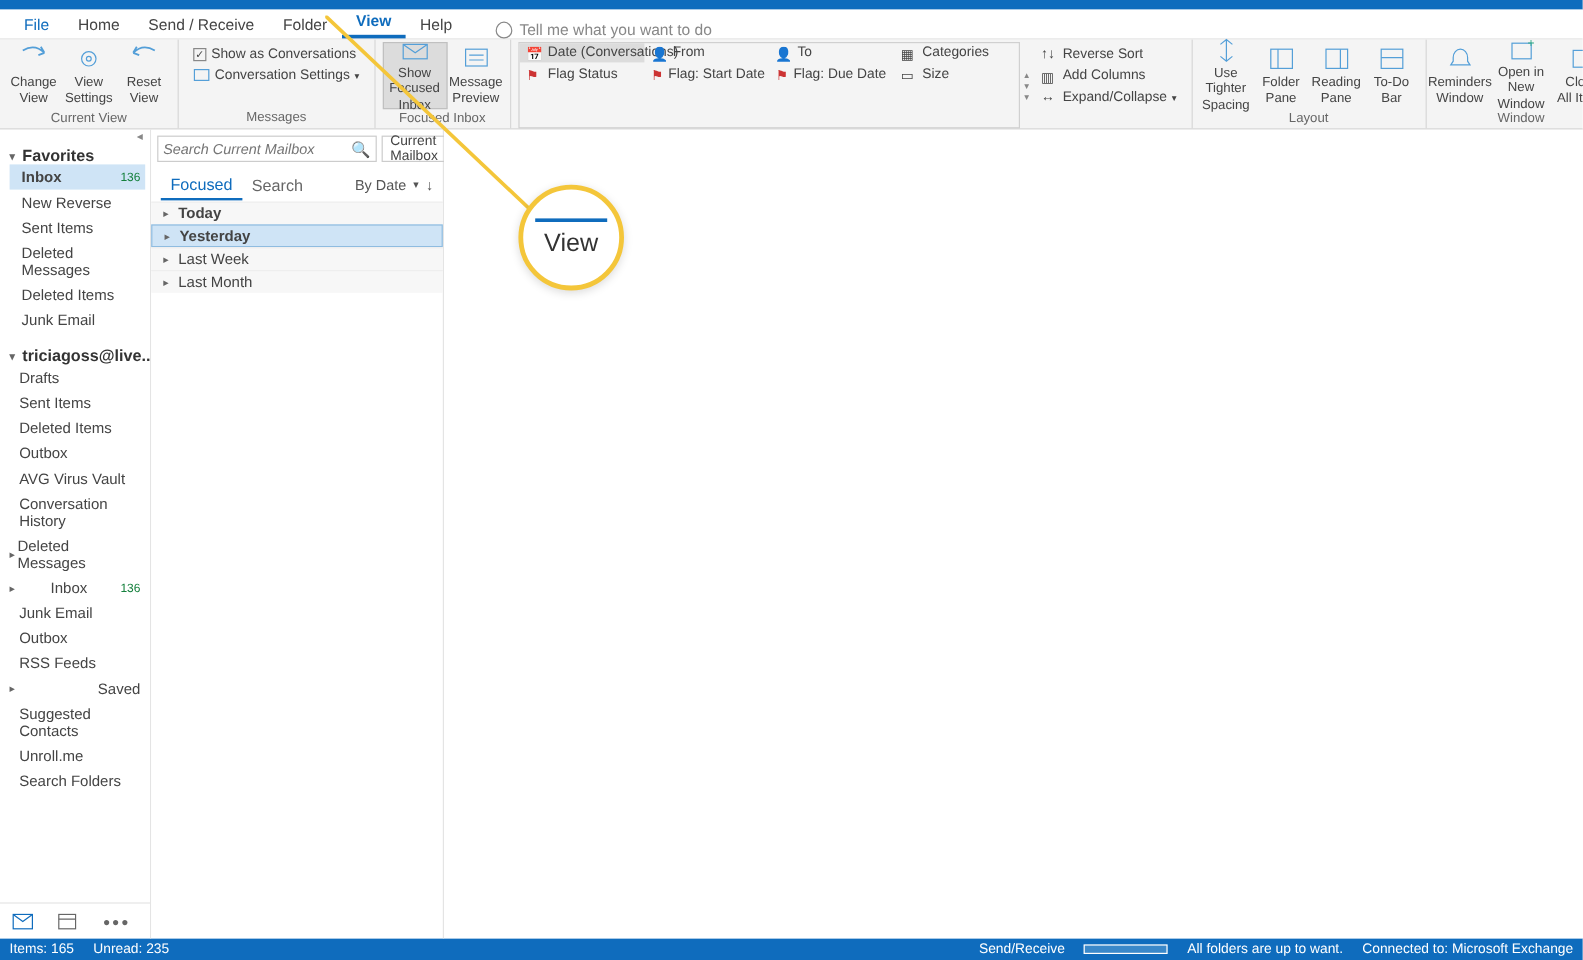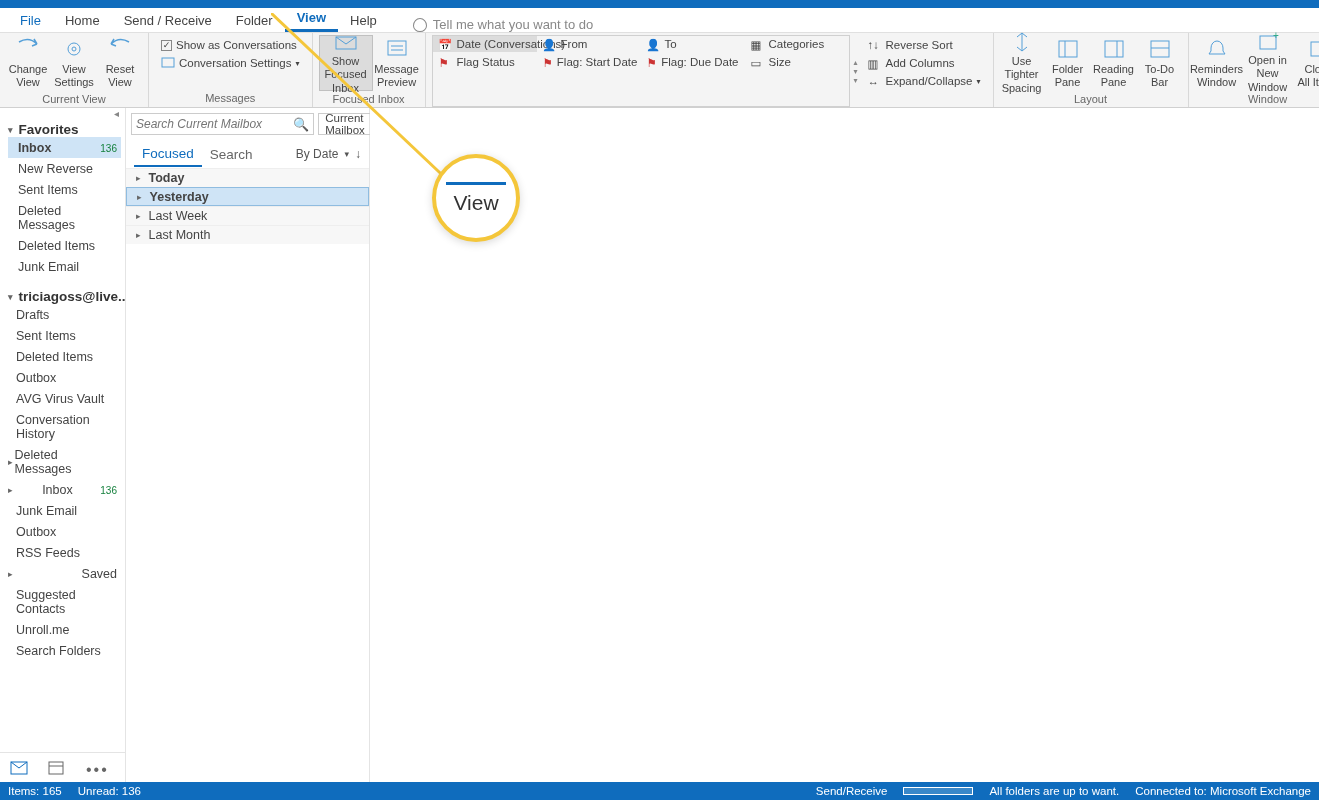--- a/index.html
+++ b/index.html
@@ -452,19 +452,19 @@
 
 <svg class="yellowline">
     <line x1="0" y1="0" x2="185" y2="175" stroke="#f4c63a" stroke-width="3"></line>
   </svg>
 <div class="magnifier">
     <div class="inner">View</div>
   </div>
 
 <div class="status">
   <span>Items: 165</span>
-  <span>Unread: 136</span>
+  <span>Unread: 235</span>
   <span class="spacer"></span>
   <span>Send/Receive</span>
   <span class="progress"></span>
   <span>All folders are up to want.</span>
   <span>Connected to: Microsoft Exchange</span>
 </div>
 
 </body></html>

